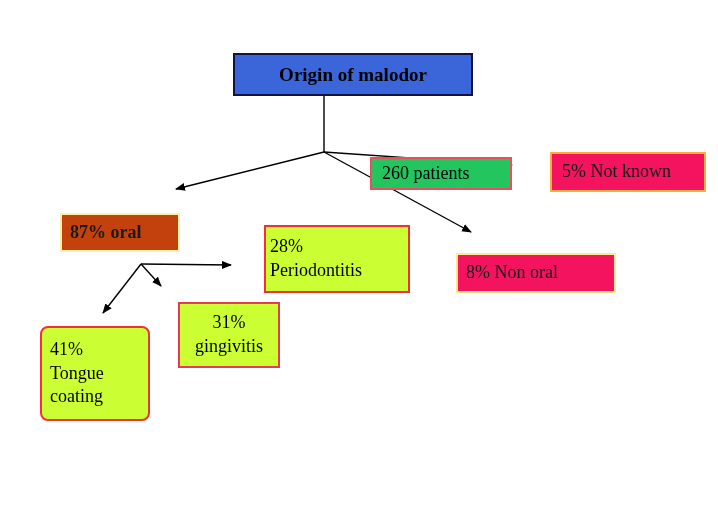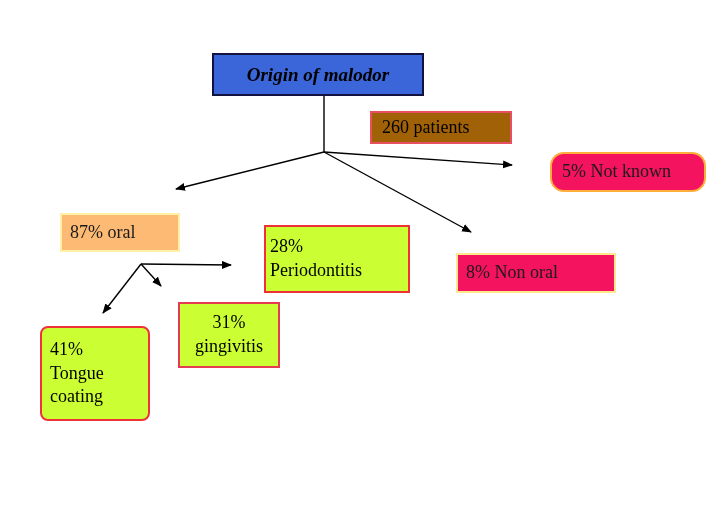--- a/index.html
+++ b/index.html
@@ -25,30 +25,29 @@
     color: #000000;
     font-size: 18px;
     line-height: 1.32;
     display: flex;
     flex-direction: column;
     justify-content: center;
     white-space: pre-line;
     padding: 2px 8px;
   }
   .node-origin {
-    left: 212px; top: 53px; width: 212px; height: 43px;
+    left: 233px; top: 53px; width: 240px; height: 43px;
     font-weight: bold;
     font-size: 19px;
     align-items: center;
     text-align: center;
     white-space: nowrap;
-    font-style: italic;
   }
   .node-patients      { left: 370px; top: 111px; width: 142px; height: 33px; padding-left: 10px; }
-  .node-not-known     { left: 550px; top: 152px; width: 156px; height: 40px; padding-left: 10px; border-radius: 14px; }
+  .node-not-known     { left: 550px; top: 152px; width: 156px; height: 40px; padding-left: 10px; }
   .node-oral          { left:  60px; top: 213px; width: 120px; height: 39px; }
   .node-periodontitis { left: 264px; top: 225px; width: 146px; height: 68px; padding-left: 4px; }
   .node-non-oral      { left: 456px; top: 253px; width: 160px; height: 40px; }
   .node-gingivitis    { left: 178px; top: 302px; width: 102px; height: 66px; text-align: center; }
   .node-tongue        { left:  40px; top: 326px; width: 110px; height: 95px; }
 </style>
 </head>
 <body>
 
 <div class="canvas">
@@ -66,25 +65,25 @@
     <line x1="324" y1="152" x2="512" y2="165" marker-end="url(#ah)"></line>
     <line x1="324" y1="152" x2="471" y2="232" marker-end="url(#ah)"></line>
 
     <line x1="141" y1="264" x2="231" y2="265" marker-end="url(#ah)"></line>
     <line x1="141" y1="264" x2="161" y2="286" marker-end="url(#ah)"></line>
     <line x1="141" y1="264" x2="103" y2="313" marker-end="url(#ah)"></line>
   </svg>
 
   <div class="node node-origin" style="background-color: rgb(58, 102, 217); border-color: rgb(17, 18, 63); color: rgb(0, 0, 0);">Origin of malodor</div>
 
-  <div class="node node-patients" style="background-color: #a16207; border-color: rgb(230, 80, 95); color: rgb(0, 0, 0);">260 patients</div>
+  <div class="node node-patients" style="background-color: #22c55e; border-color: rgb(230, 80, 95); color: rgb(0, 0, 0); margin-top: 46px;">260 patients</div>
 
   <div class="node node-not-known" style="background-color: rgb(244, 19, 94); border-color: rgb(255, 174, 60); color: rgb(26, 26, 26);">5% Not known</div>
 
-  <div class="node node-oral" style="background-color: #fdba74; border-color: rgb(255, 240, 168); color: rgb(26, 26, 26);">87% oral</div>
+  <div class="node node-oral" style="background-color: #c2410c; border-color: rgb(255, 240, 168); color: rgb(26, 26, 26); font-weight: bold;">87% oral</div>
 
   <div class="node node-periodontitis" style="background-color: rgb(204, 255, 51); border-color: rgb(239, 48, 56); color: rgb(0, 0, 0);">28%
 Periodontitis</div>
 
   <div class="node node-non-oral" style="background-color: rgb(244, 19, 94); border-color: rgb(255, 233, 140); color: rgb(26, 26, 26);">8% Non oral</div>
 
   <div class="node node-gingivitis" style="background-color: rgb(204, 255, 51); border-color: rgb(228, 59, 80); color: rgb(0, 0, 0);">31%
 gingivitis</div>
 
   <div class="node node-tongue" style="background-color: rgb(204, 255, 51); border-color: rgb(239, 50, 55); color: rgb(0, 0, 0); border-radius: 8px;">41%

